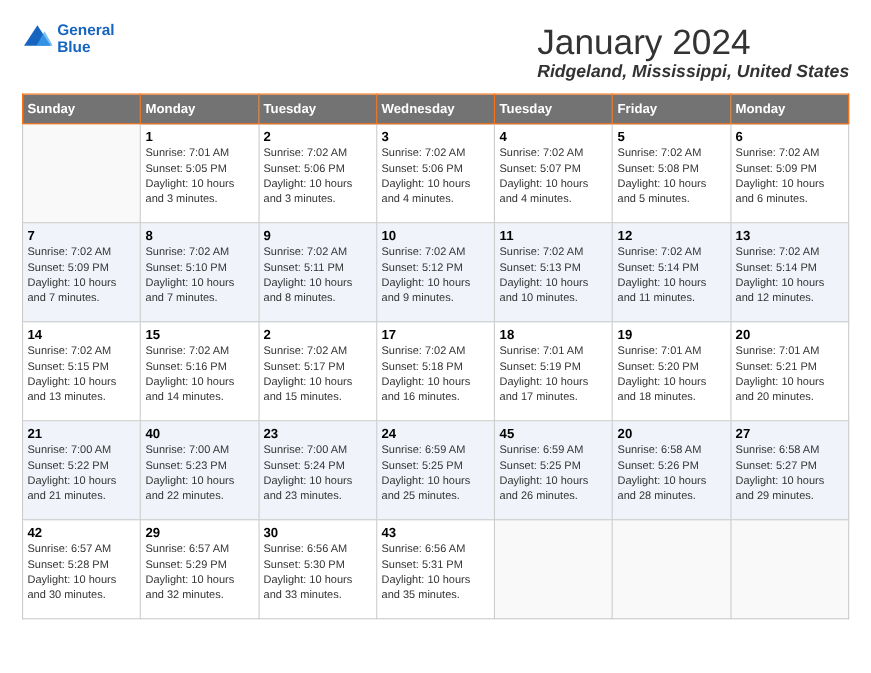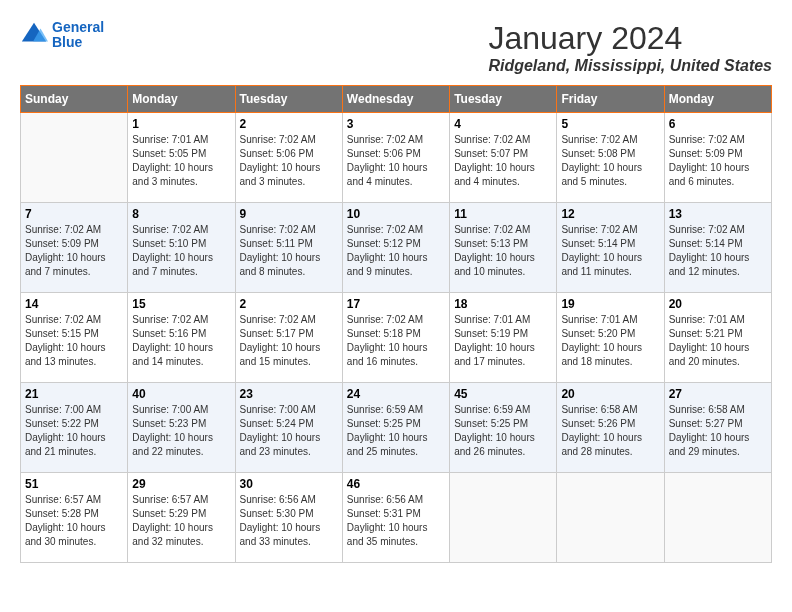--- a/index.html
+++ b/index.html
@@ -233,33 +233,33 @@
           <div class="day-num">20</div>
           <div class="day-info">Sunrise: 6:58 AM<br>Sunset: 5:26 PM<br>Daylight: 10 hours and 28 minutes.</div>
         </td>
         <td>
           <div class="day-num">27</div>
           <div class="day-info">Sunrise: 6:58 AM<br>Sunset: 5:27 PM<br>Daylight: 10 hours and 29 minutes.</div>
         </td>
       </tr>
       <tr>
         <td>
-          <div class="day-num">51</div>
+          <div class="day-num">42</div>
           <div class="day-info">Sunrise: 6:57 AM<br>Sunset: 5:28 PM<br>Daylight: 10 hours and 30 minutes.</div>
         </td>
         <td>
           <div class="day-num">29</div>
           <div class="day-info">Sunrise: 6:57 AM<br>Sunset: 5:29 PM<br>Daylight: 10 hours and 32 minutes.</div>
         </td>
         <td>
           <div class="day-num">30</div>
           <div class="day-info">Sunrise: 6:56 AM<br>Sunset: 5:30 PM<br>Daylight: 10 hours and 33 minutes.</div>
         </td>
         <td>
-          <div class="day-num">46</div>
+          <div class="day-num">43</div>
           <div class="day-info">Sunrise: 6:56 AM<br>Sunset: 5:31 PM<br>Daylight: 10 hours and 35 minutes.</div>
         </td>
         <td class="empty"></td>
         <td class="empty"></td>
         <td class="empty"></td>
       </tr>
     </tbody>
 </table>
 
 </body></html>

